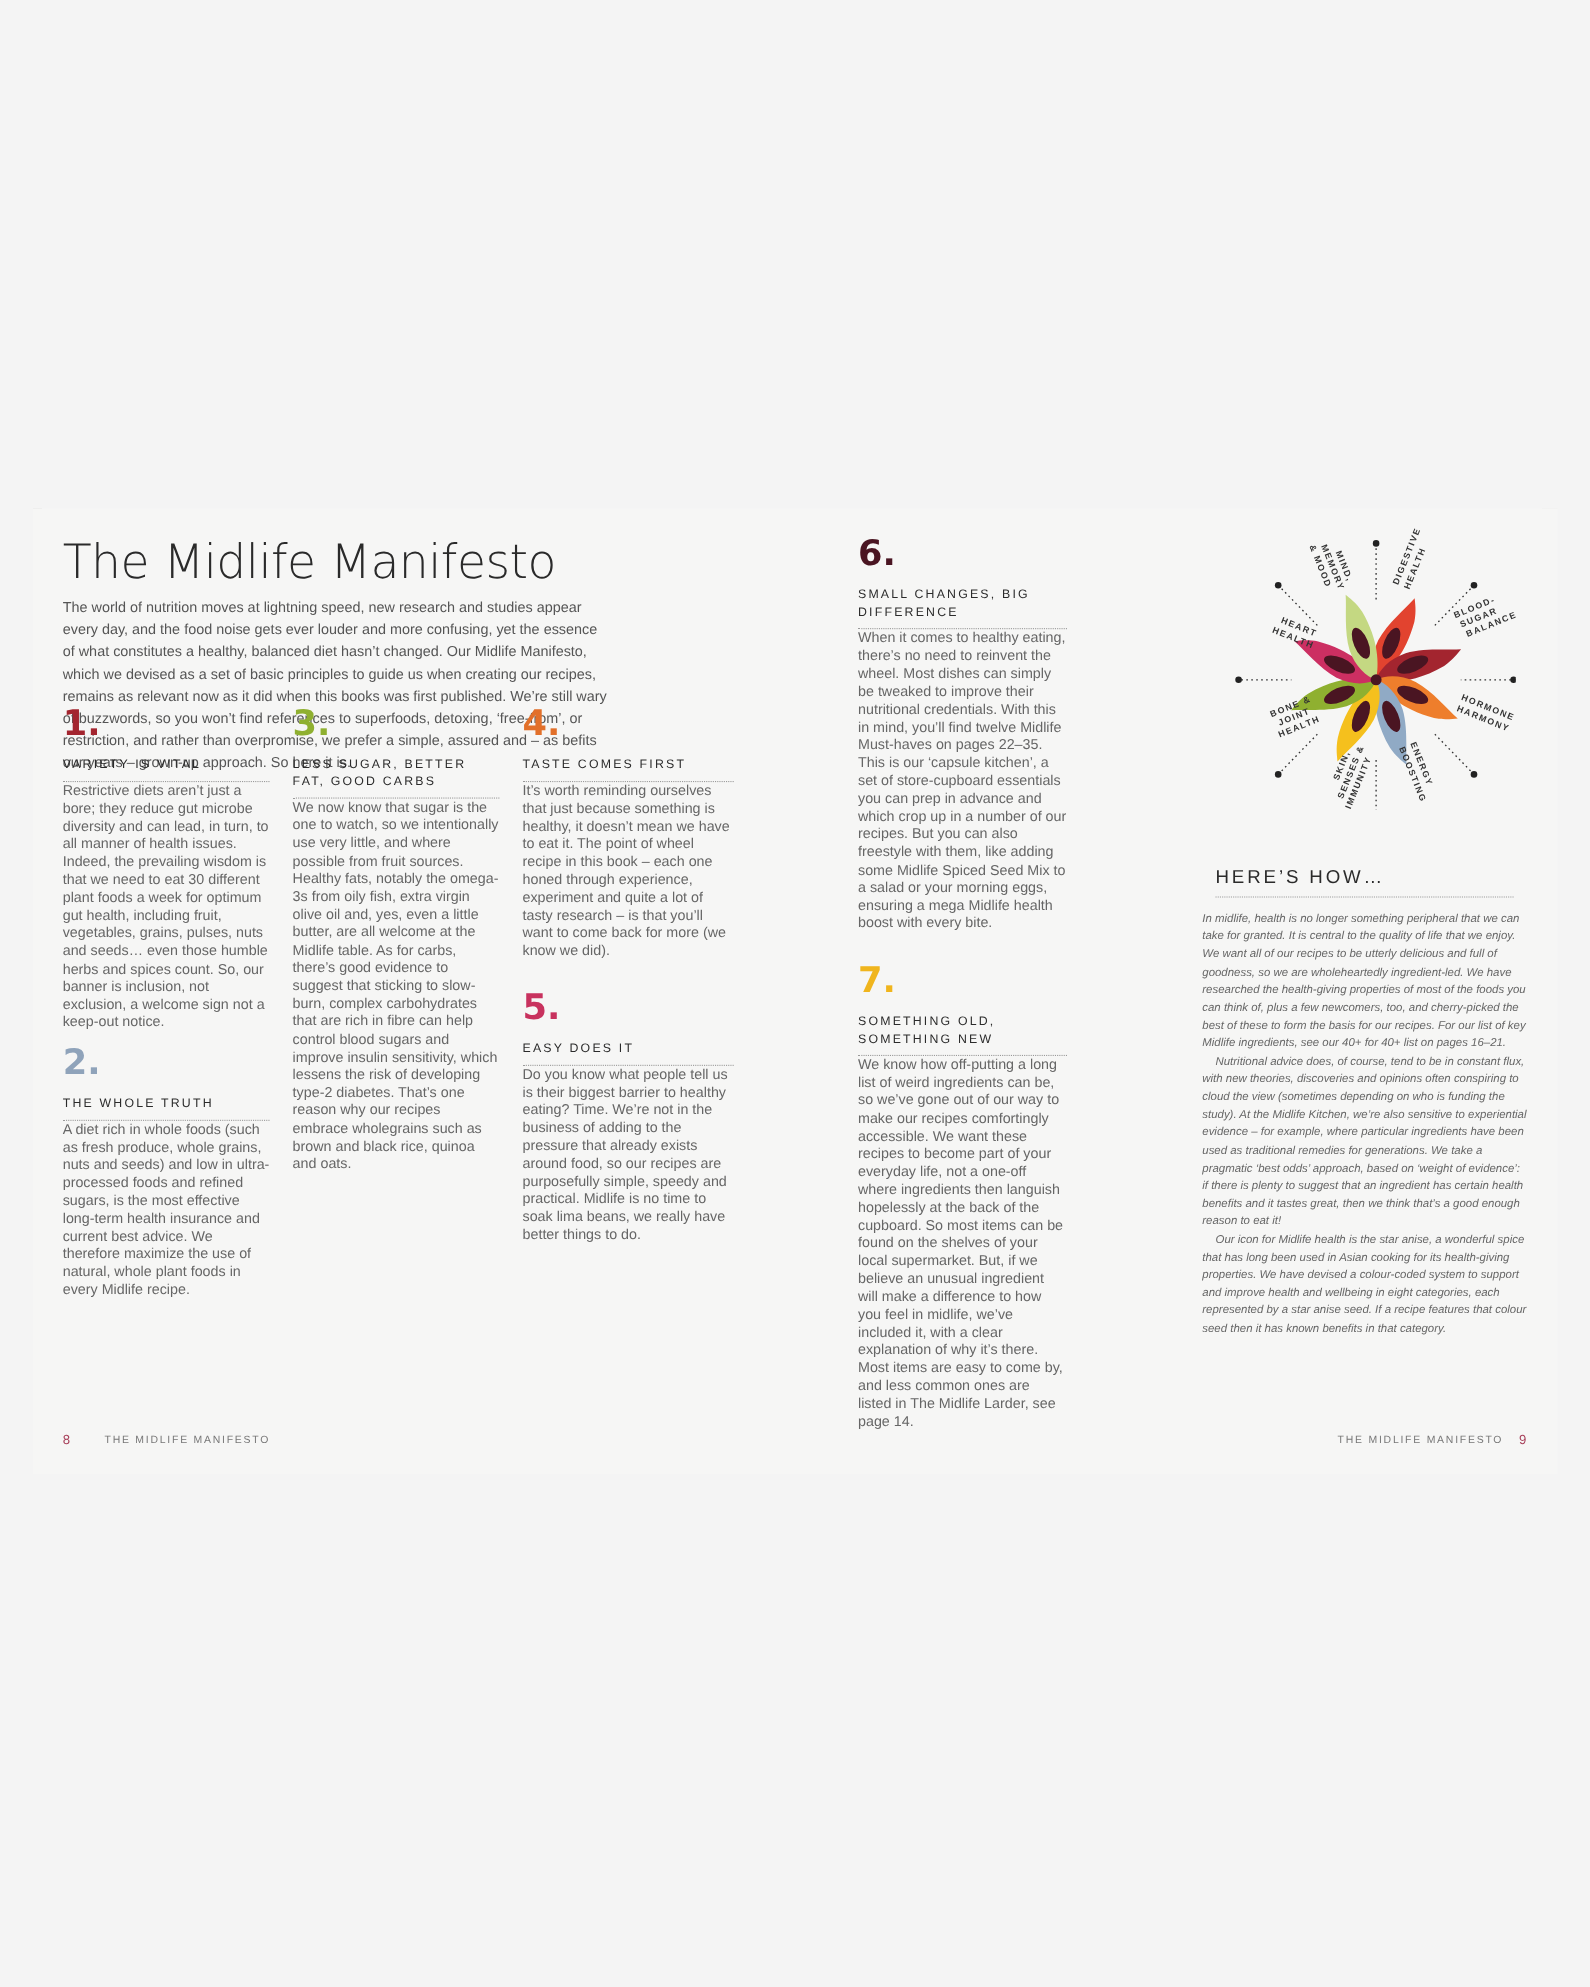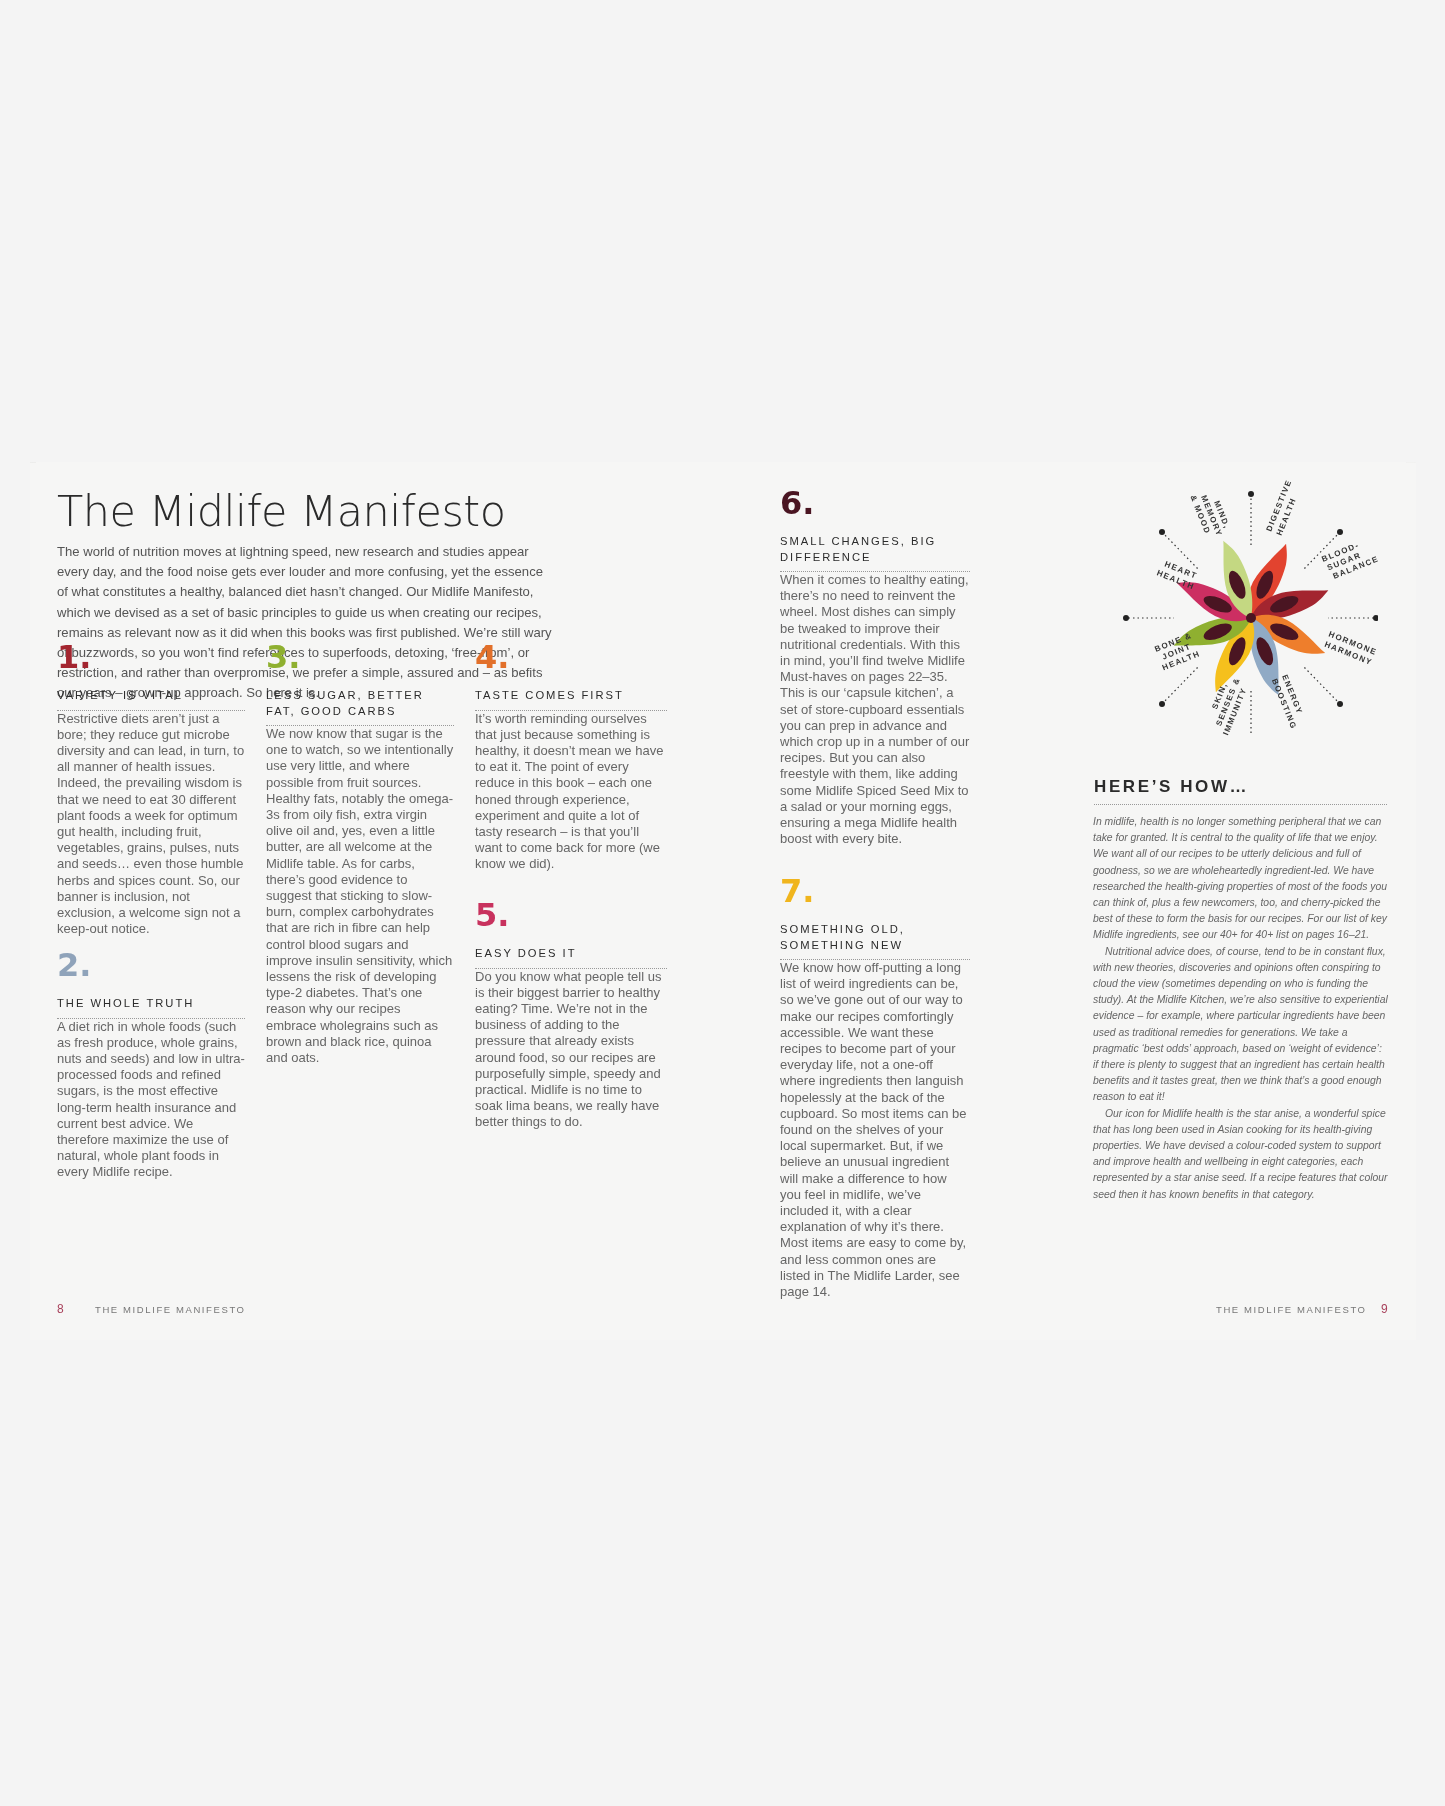--- a/index.html
+++ b/index.html
@@ -65,23 +65,23 @@
     color: #777;
   }
   .pagenum {
     font-size: 12px;
     color: #a8415b;
   }
   .heres {
     left: 1063px; top: 314px; width: 295px;
   }
   .heres h2 {
-    margin: 1px;
+    margin: 12px;
     font-size: 17px;
-    font-weight: bold;
+    font-weight: normal;
     letter-spacing: 2.6px;
     color: #2b2b2b;
     padding-bottom: 7px;
     border-bottom: 1px dotted #999;
   }
   .heres p {
     margin: 0;
     font-size: 10.4px;
     line-height: 16.2px;
     color: #666;
@@ -118,21 +118,21 @@
 
   <div class="item" style="left:236px; top:178px; width:188px;">
     <div class="num" style="color:#8fb030;">3.</div>
     <h3>LESS SUGAR, BETTER FAT, GOOD CARBS</h3>
     <p>We now know that sugar is the one to watch, so we intentionally use very little, and where possible from fruit sources. Healthy fats, notably the omega-3s from oily fish, extra virgin olive oil and, yes, even a little butter, are all welcome at the Midlife table. As for carbs, there’s good evidence to suggest that sticking to slow-burn, complex carbohydrates that are rich in fibre can help control blood sugars and improve insulin sensitivity, which lessens the risk of developing type-2 diabetes. That’s one reason why our recipes embrace wholegrains such as brown and black rice, quinoa and oats.</p>
   </div>
 
   <div class="item" style="left:445px; top:178px; width:192px;">
     <div class="num" style="color:#e2702a;">4.</div>
     <h3>TASTE COMES FIRST</h3>
-    <p>It’s worth reminding ourselves that just because something is healthy, it doesn’t mean we have to eat it. The point of every reduce in this book – each one honed through experience, experiment and quite a lot of tasty research – is that you’ll want to come back for more (we know we did).</p>
+    <p>It’s worth reminding ourselves that just because something is healthy, it doesn’t mean we have to eat it. The point of wheel recipe in this book – each one honed through experience, experiment and quite a lot of tasty research – is that you’ll want to come back for more (we know we did).</p>
   </div>
 
   <div class="item" style="left:445px; top:436px; width:192px;">
     <div class="num" style="color:#c8325e;">5.</div>
     <h3>EASY DOES IT</h3>
     <p>Do you know what people tell us is their biggest barrier to healthy eating? Time. We’re not in the business of adding to the pressure that already exists around food, so our recipes are purposefully simple, speedy and practical. Midlife is no time to soak lima beans, we really have better things to do.</p>
   </div>
 
   <div class="abs pagenum" style="left:27px; top:840px;">8</div>
   <div class="abs folio" style="left:65px; top:842px;">THE MIDLIFE MANIFESTO</div>

